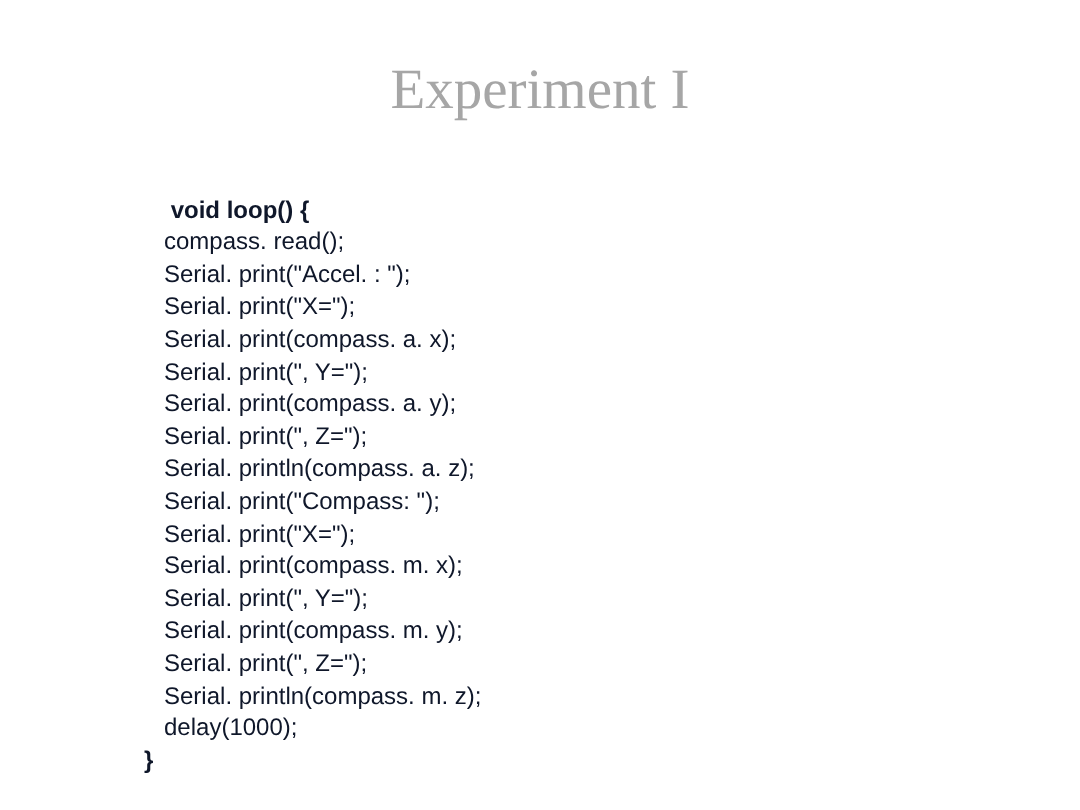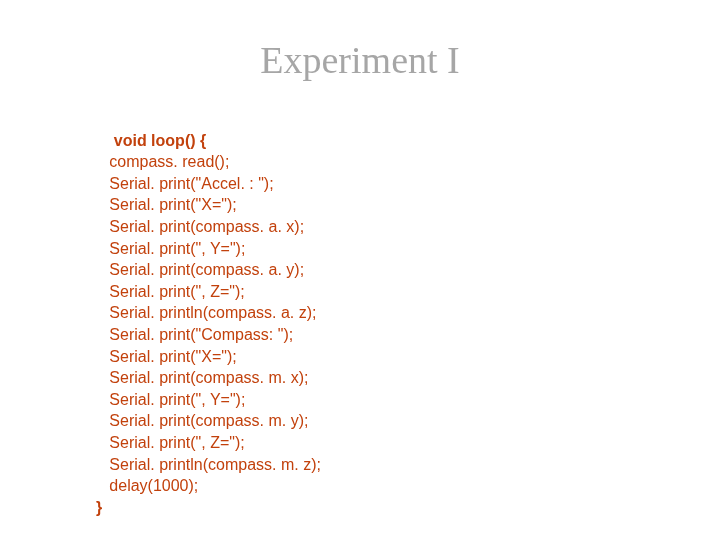--- a/index.html
+++ b/index.html
@@ -25,21 +25,21 @@
     font-size: 38px;
     color: #a6a6a6;
     font-weight: normal;
   }
   .code {
     position: absolute;
     top: 108px;
     left: 96px;
     font-family: Arial, Helvetica, sans-serif;
     font-size: 16px;
-    color: #c2410c;
+    color: #0f172a;
     line-height: 1.35;
     white-space: pre;
   }
   .code .sig {
     font-weight: bold;
   }
 </style>
 </head>
 <body>
 

